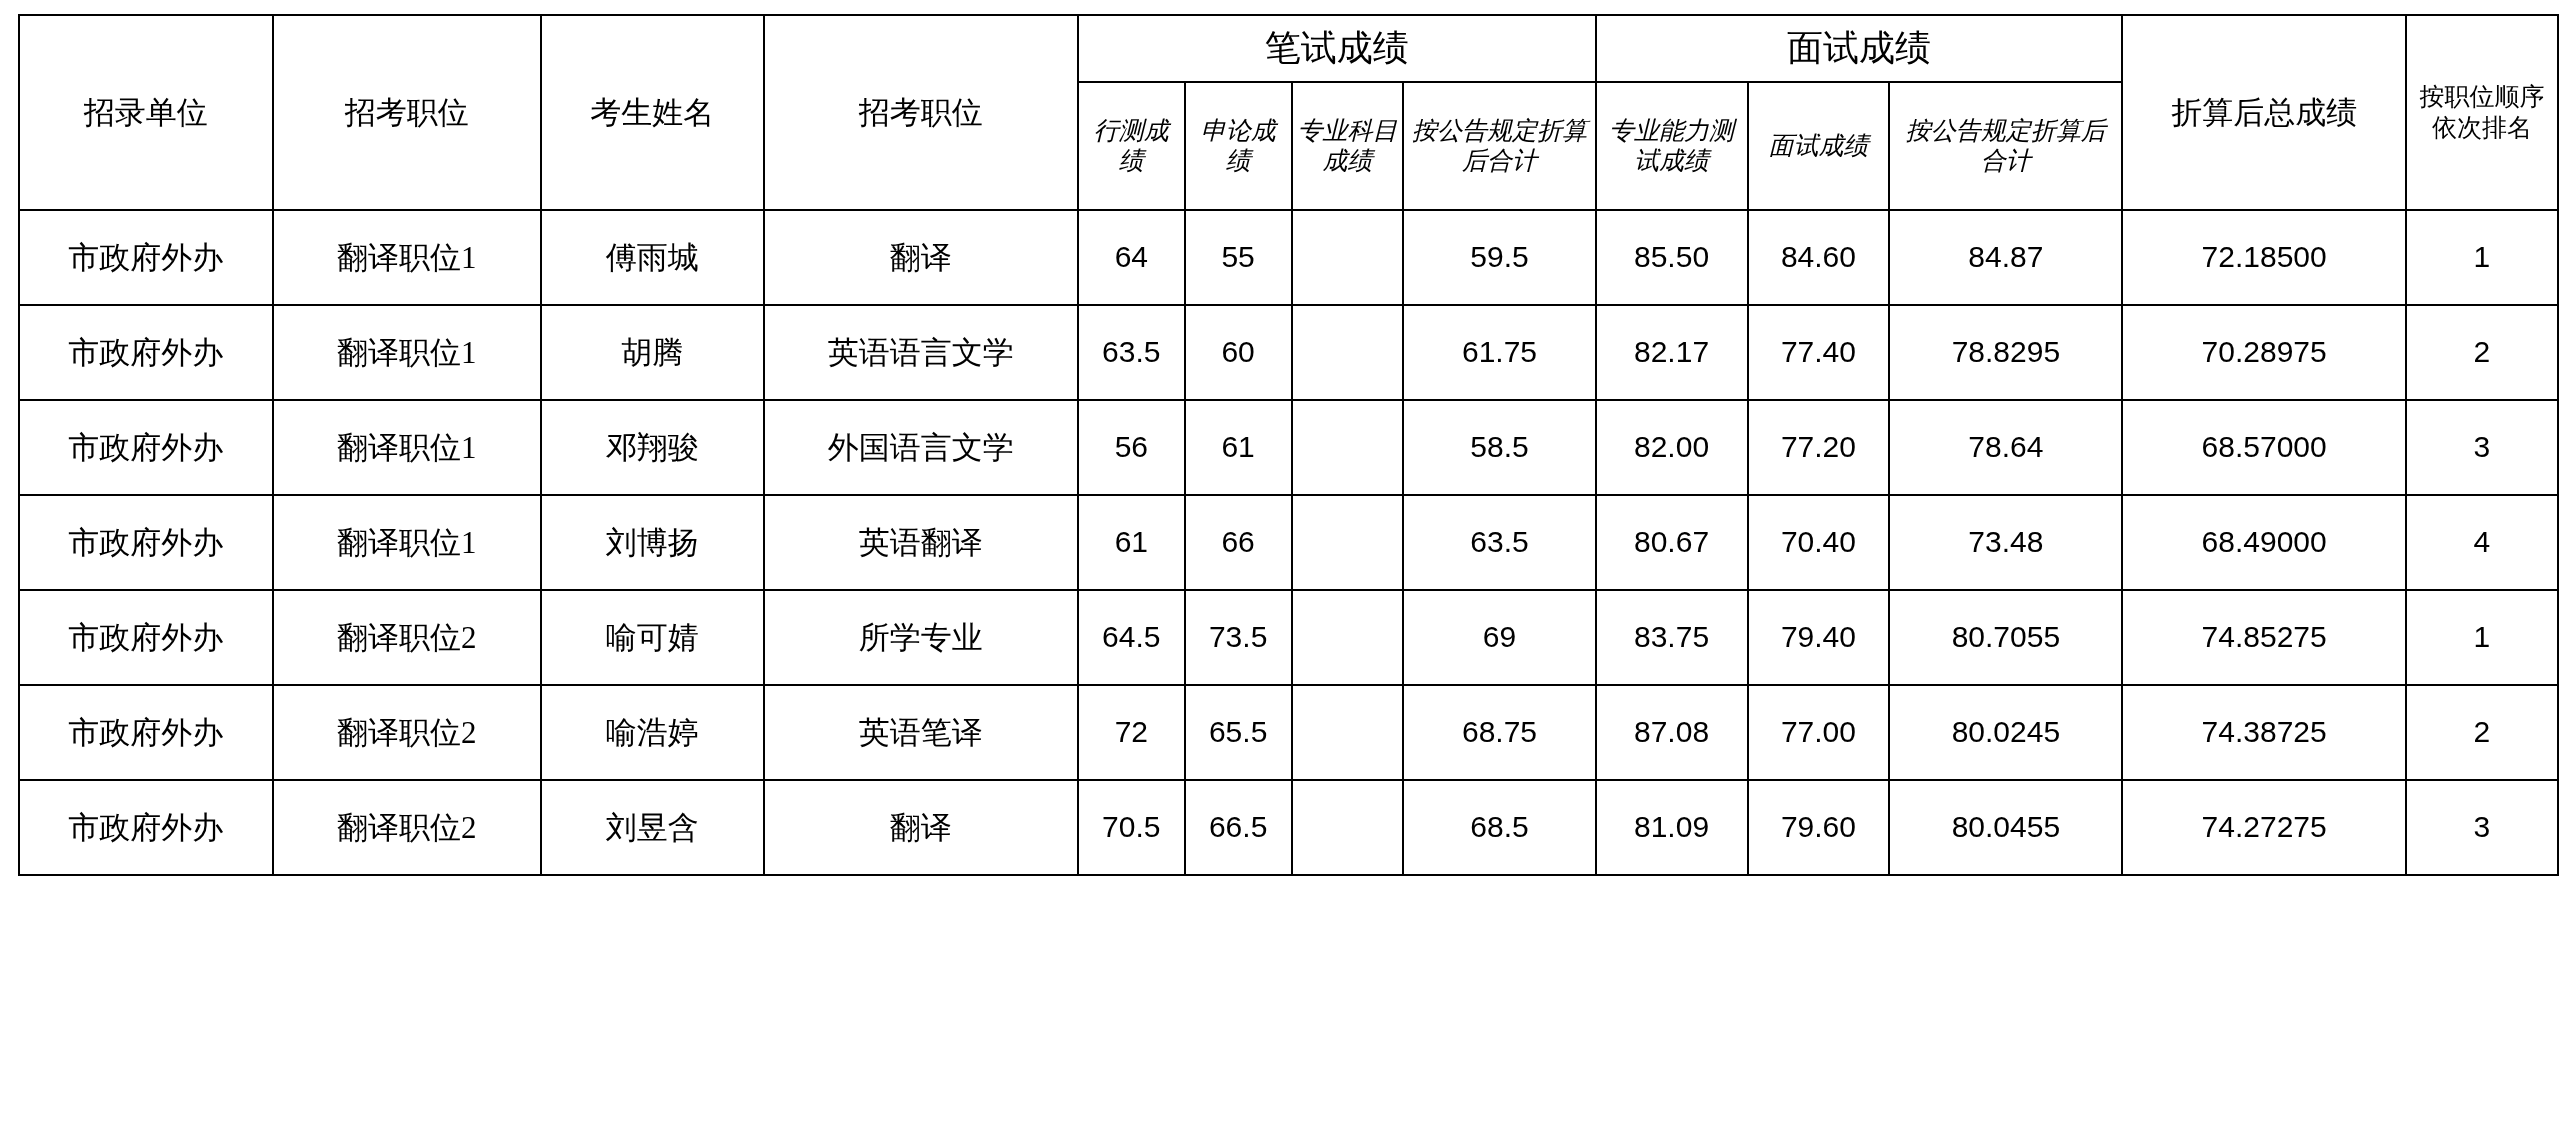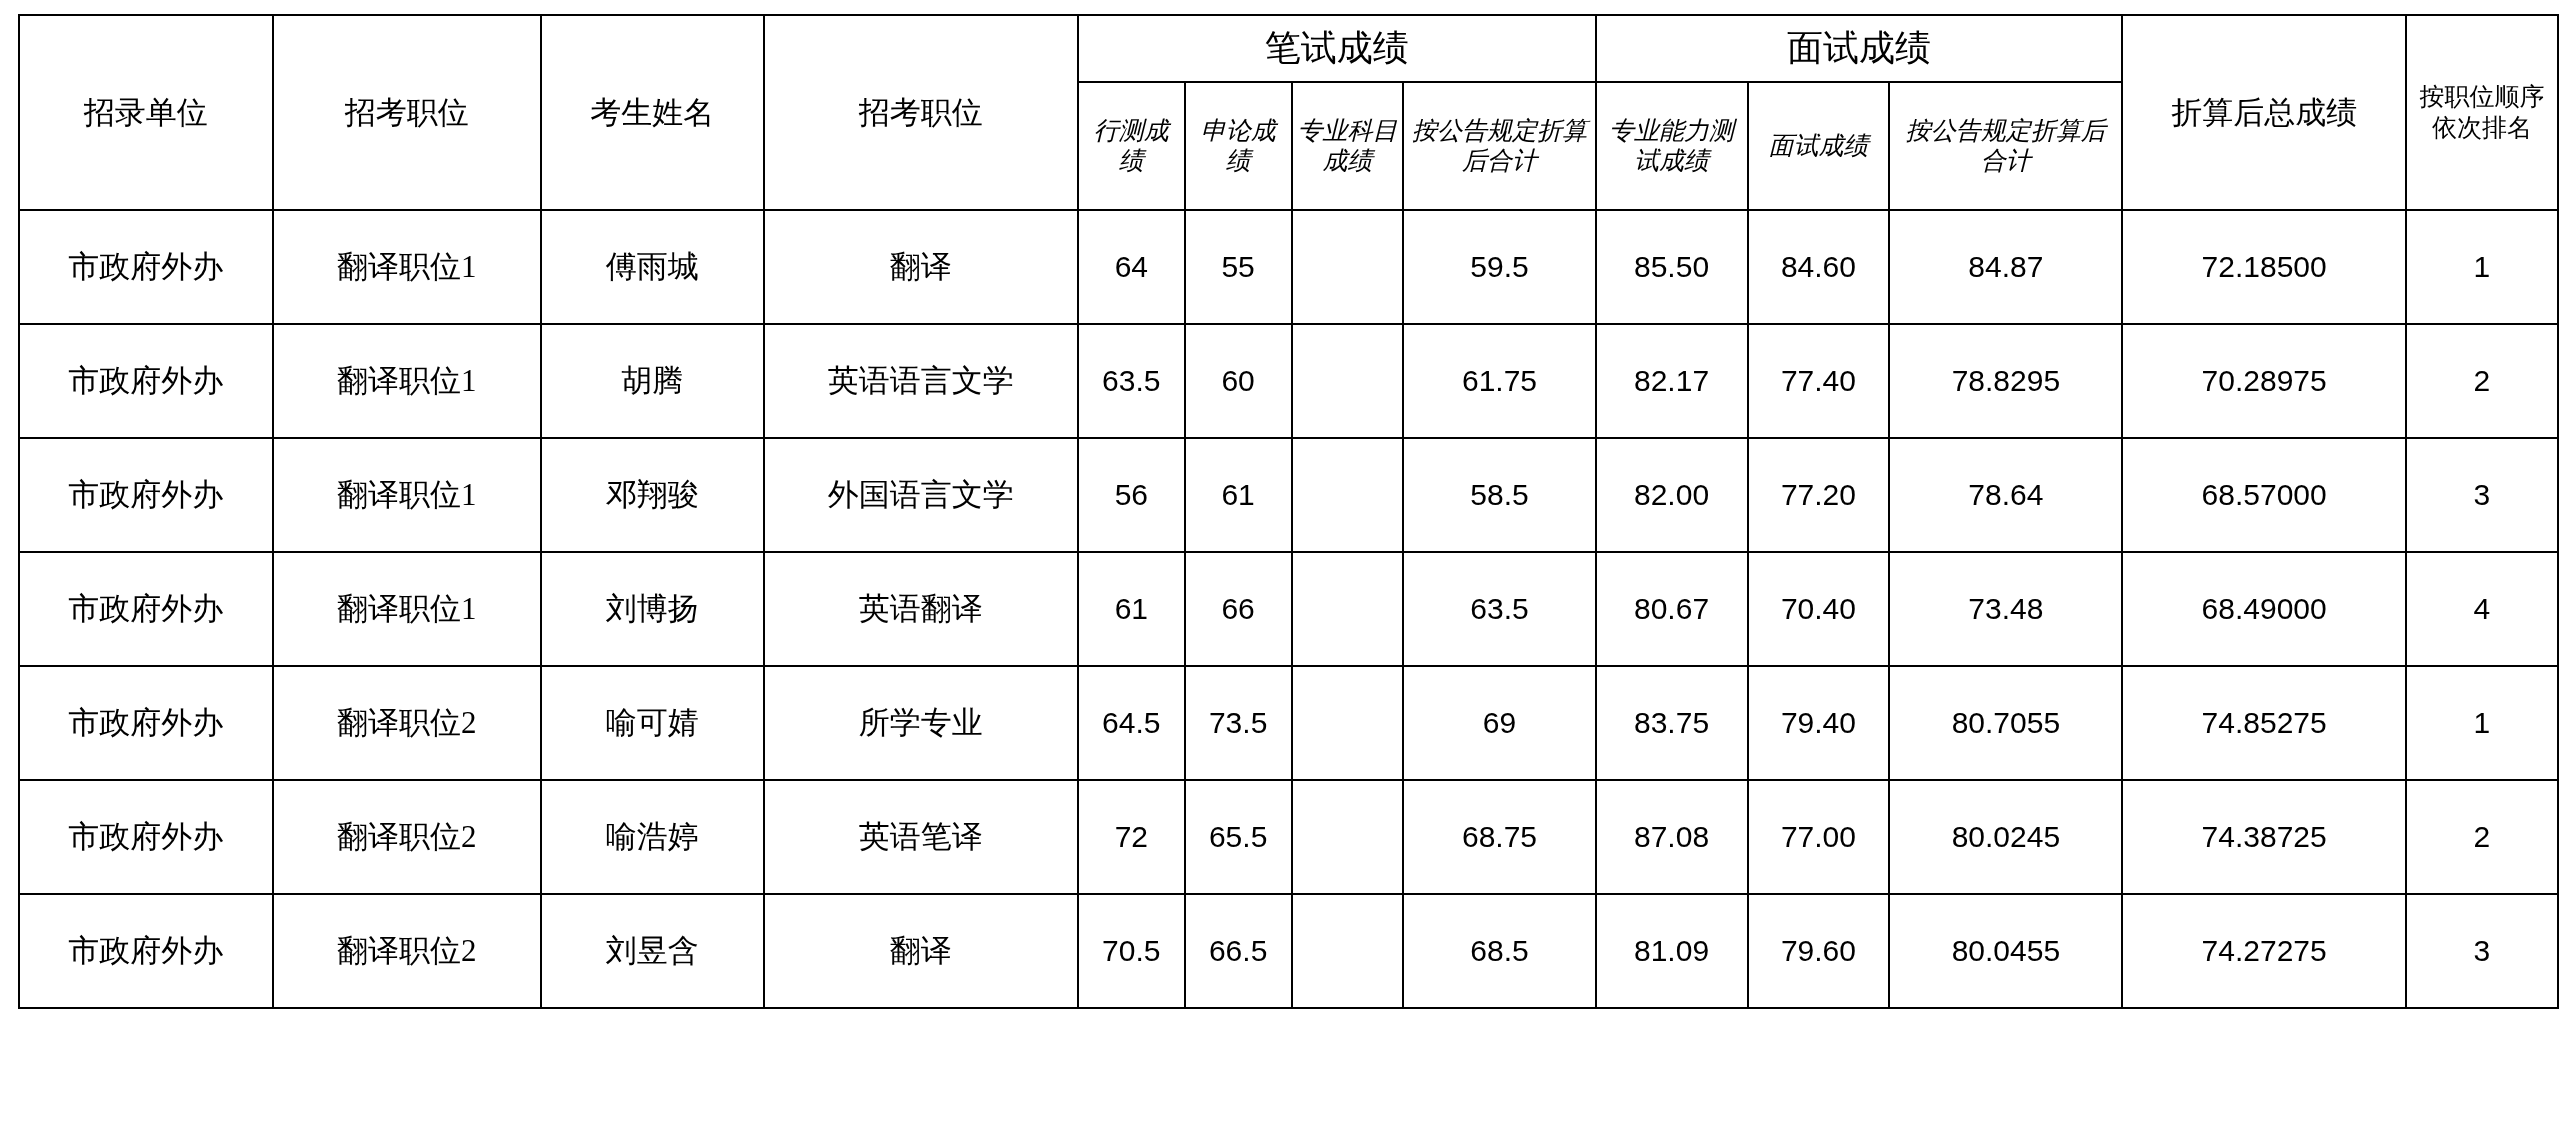--- a/index.html
+++ b/index.html
@@ -44,21 +44,21 @@
   }
   .hdr-main {
     font-size: 31px;
   }
   .hdr-sub {
     font-size: 25px;
   }
   .row-h1 { height: 61px; }
   .row-h2 { height: 128px; font-style: italic; }
   
-  tbody tr { height: 114px; }
+  tbody tr { height: 95px; }
   tbody td {
     font-size: 31px;
   }
   td.num {
     font-family: "Liberation Sans", "DejaVu Sans", sans-serif;
     font-size: 30px;
   }
   
   col.c-unit    { width: 247px; }
   col.c-post    { width: 261px; }

